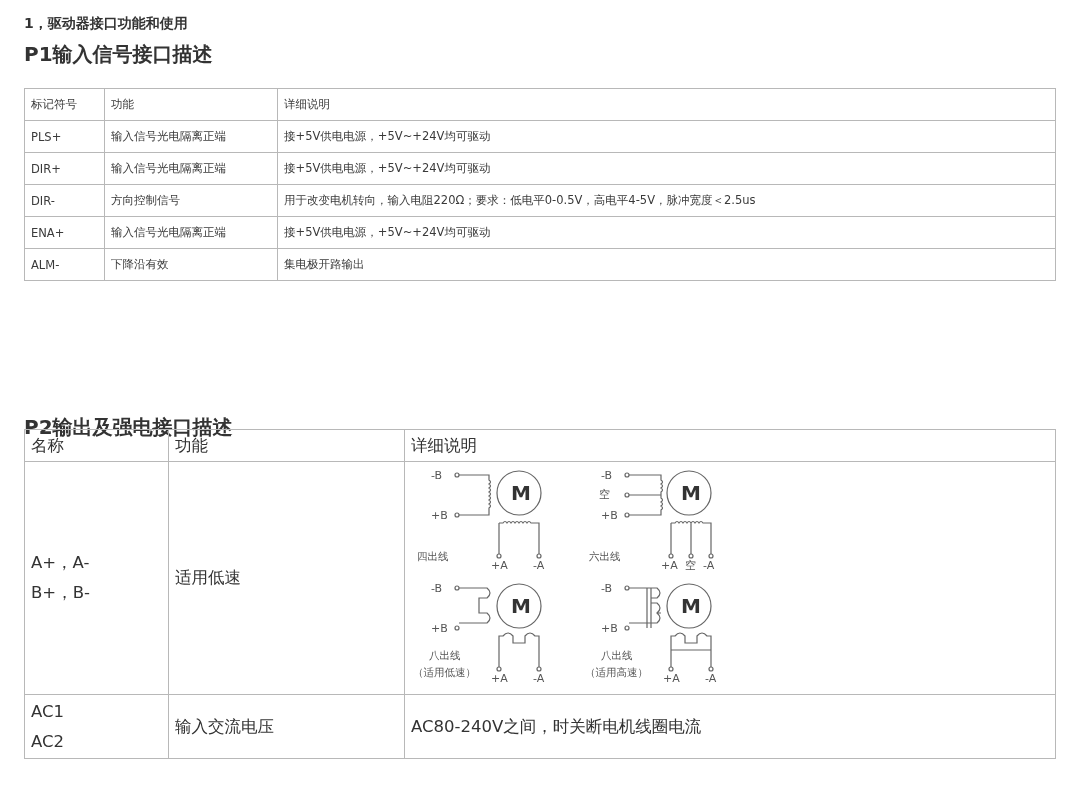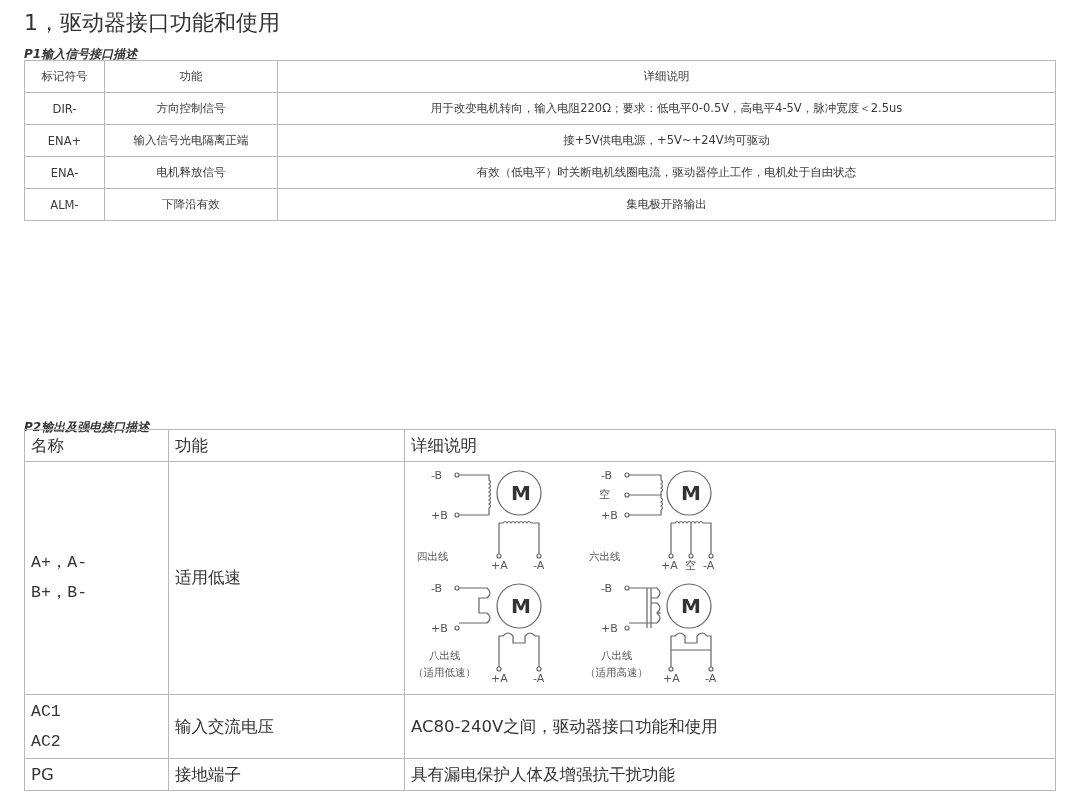--- a/index.html
+++ b/index.html
@@ -3,49 +3,49 @@
 <meta charset="utf-8">
 <style>
   html, body { margin: 0; padding: 0; background: #ffffff; }
   body {
     width: 1074px; height: 804px; position: relative; overflow: hidden;
     font-family: "DejaVu Sans", "Liberation Sans", sans-serif;
     color: #333333;
   }
   .h1 {
     position: absolute; left: 24px; top: 12px;
-    font-size: 22px; font-weight: normal; color: #333;
+    font-size: 14px; font-weight: bold; color: #333;
     line-height: 22px; white-space: nowrap;
   }
   .h2 {
     position: absolute; left: 24px;
-    font-size: 12px; font-weight: bold; color: #333;
-    line-height: 22px; white-space: nowrap; font-style: italic;
+    font-size: 20px; font-weight: bold; color: #333;
+    line-height: 22px; white-space: nowrap;
   }
   table {
     position: absolute; left: 24px;
     border-collapse: collapse; table-layout: fixed;
     width: 1031px;
   }
   td {
     border: 1px solid #b8b8b8;
     padding: 0 6px;
     vertical-align: middle;
     white-space: nowrap;
     overflow: hidden;
   }
-  .t1 { top: 60px; text-align: center; }
+  .t1 { top: 88px; }
   .t1 td { font-size: 11.5px; height: 31px; color: #3a3a3a; }
   .t2 { top: 429px; }
   .t2 td { font-size: 16.5px; color: #333; }
   .t2 tr.hdr td { height: 31px; }
   .t2 tr.motor td { height: 232px; }
   .t2 tr.ac td { height: 63px; }
   .t2 tr.pg td { height: 31px; }
-  .multi div { line-height: 30px; font-family: Liberation Mono, monospace; }
+  .multi div { line-height: 30px; }
   .diagram-cell { padding: 0 !important; }
   .diagrams { position: relative; width: 320px; height: 232px; }
   .diagrams svg { position: absolute; left: 10px; top: 0; }
   .dlabel { font-family: "DejaVu Sans", sans-serif; }
 </style>
 </head>
 <body>
 
 <div class="h1">1，驱动器接口功能和使用</div>
 <div class="h2" style="top:43px;">P1输入信号接口描述</div>
@@ -56,33 +56,38 @@
       <col style="width:173px">
       <col style="width:778px">
     </colgroup>
   <tbody>
       <tr>
     <td>标记符号</td>
     <td>功能</td>
     <td>详细说明</td>
   </tr>
   <tr>
+    <td>PLS+</td>
+    <td>输入信号光电隔离正端</td>
+    <td>接+5V供电电源，+5V~+24V均可驱动</td>
+  </tr>
+  <tr>
+    <td>DIR+</td>
+    <td>输入信号光电隔离正端</td>
+    <td>接+5V供电电源，+5V~+24V均可驱动</td>
+  </tr>
+  <tr>
     <td>DIR-</td>
     <td>方向控制信号</td>
     <td>用于改变电机转向，输入电阻220Ω；要求：低电平0-0.5V，高电平4-5V，脉冲宽度＜2.5us</td>
   </tr>
   <tr>
     <td>ENA+</td>
     <td>输入信号光电隔离正端</td>
     <td>接+5V供电电源，+5V~+24V均可驱动</td>
-  </tr>
-  <tr>
-    <td>ENA-</td>
-    <td>电机释放信号</td>
-    <td>有效（低电平）时关断电机线圈电流，驱动器停止工作，电机处于自由状态</td>
   </tr>
   <tr>
     <td>ALM-</td>
     <td>下降沿有效</td>
     <td>集电极开路输出</td>
   </tr>
 </tbody>
   </table>
 
 <div class="h2" style="top:416px;">P2输出及强电接口描述</div>
@@ -181,21 +186,16 @@
         </svg>
       </div>
     </td>
   </tr>
   <tr class="ac">
     <td class="multi">
       <div>AC1</div>
       <div>AC2</div>
     </td>
     <td>输入交流电压</td>
-    <td>AC80-240V之间，驱动器接口功能和使用</td>
-  </tr>
-  <tr class="pg">
-    <td>PG</td>
-    <td>接地端子</td>
-    <td>具有漏电保护人体及增强抗干扰功能</td>
+    <td>AC80-240V之间，时关断电机线圈电流</td>
   </tr>
 </tbody>
   </table>
 
 </body></html>

